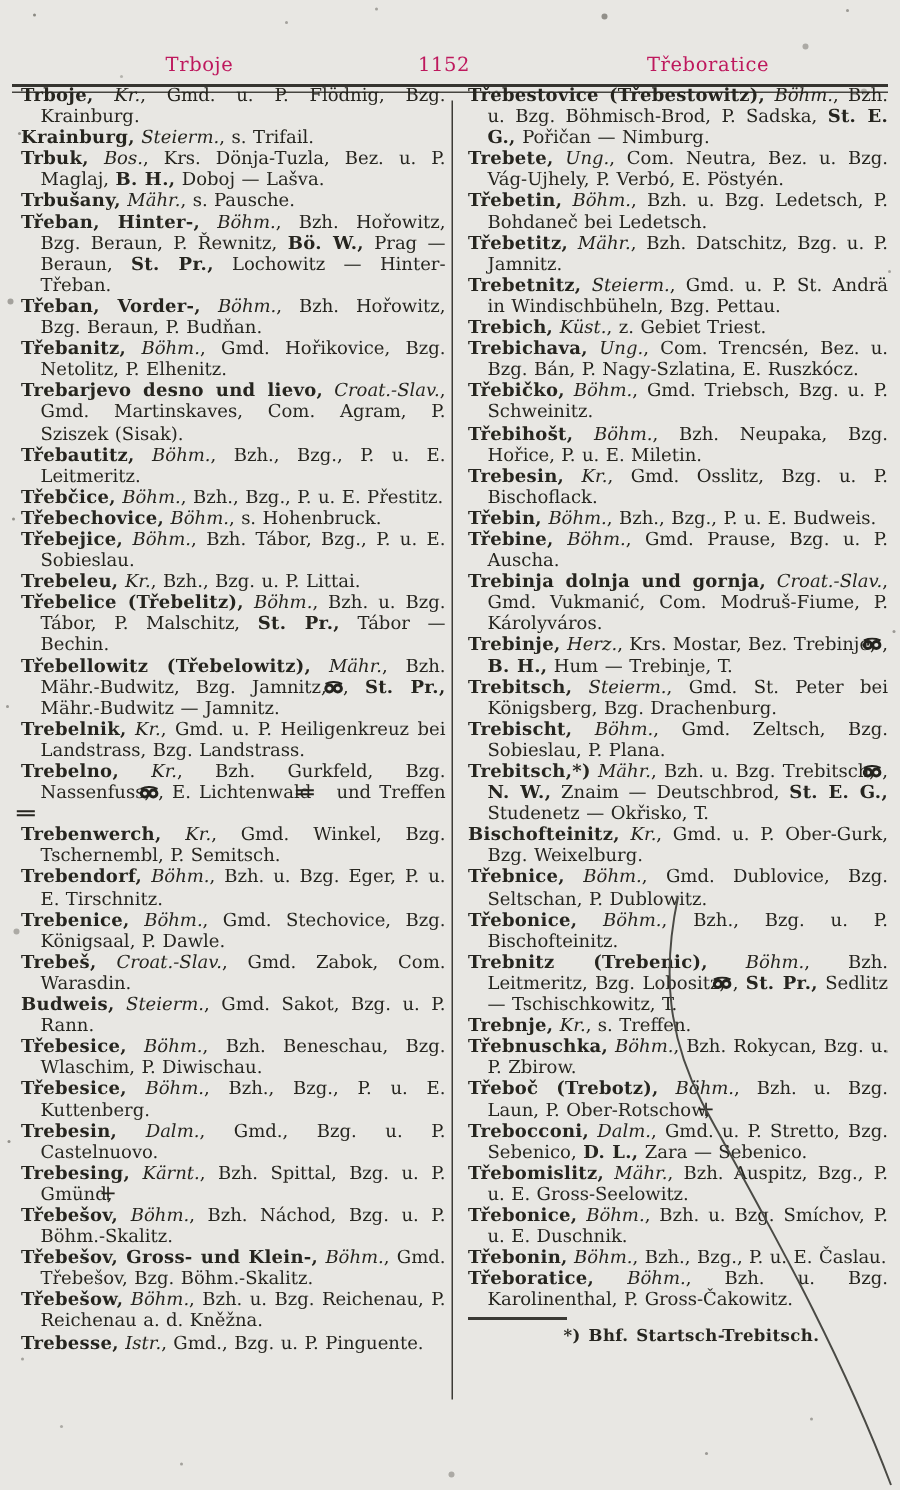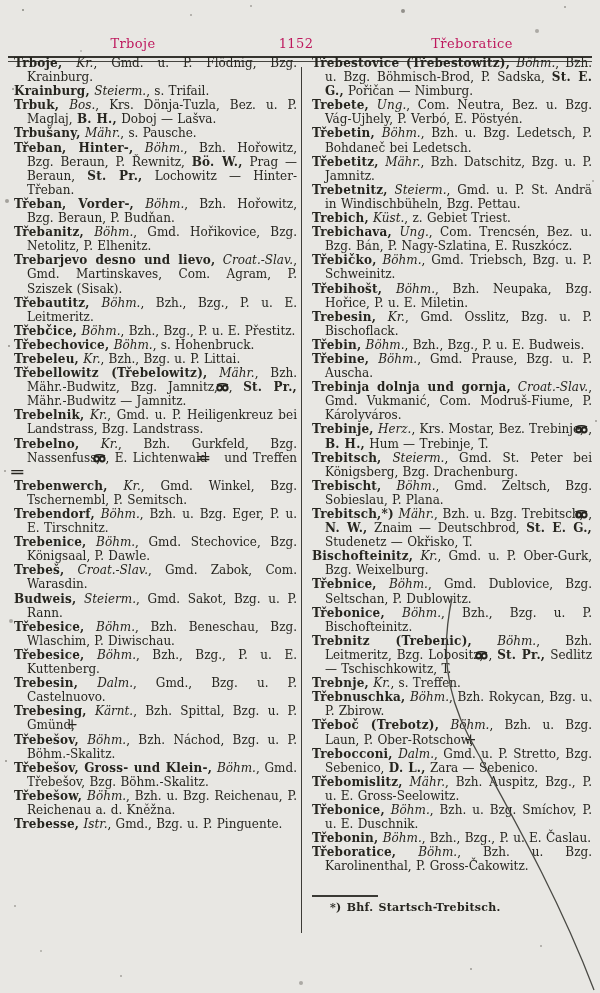--- a/index.html
+++ b/index.html
@@ -21,21 +21,21 @@
   .column{position:absolute;top:56px;font-size:12px;line-height:14.1px;}
   .col-0{left:14px;width:283px;}
   .col-1{left:312px;width:280px;}
   .entry{margin:0;text-align:justify;text-indent:-13px;padding-left:13px;word-spacing:.5px;}
   .b{font-weight:bold;letter-spacing:.2px;}
   .i{font-style:italic;}
   .icon{display:inline-block;}
   .icon.post_horn svg{vertical-align:-1px;}
   .icon.cross{font-size:14px;line-height:10px;}
   .icon.double_line{transform:scaleX(1.6);font-weight:bold;margin:0 3px;}
-  .footnote-block{margin-top:22px;}
+  .footnote-block{margin-top:5px;text-align:center;}
   .footnote-rule{width:66px;height:2px;background:#3a3934;margin:0 0 4px 0;}
   .footnote-text{font-size:11px;font-weight:bold;letter-spacing:.3px;padding-left:18px;word-spacing:1px;}
   .scratch{position:absolute;top:0;left:0;pointer-events:none;}
   
   .speckles{position:absolute;top:0;left:0;width:2px;height:2px;background:transparent;border-radius:50%;
     box-shadow:
       22px 9px 0 rgba(60,58,50,.55), 190px 14px 0 rgba(60,58,50,.4), 402px 10px 0 1px rgba(60,58,50,.5),
       564px 6px 0 rgba(60,58,50,.45), 536px 30px 0 1px rgba(60,58,50,.35), 12px 88px 0 rgba(60,58,50,.5),
       6px 200px 0 1px rgba(60,58,50,.4), 8px 345px 0 rgba(60,58,50,.5), 4px 470px 0 rgba(60,58,50,.45),
       10px 620px 0 1px rgba(60,58,50,.35), 5px 760px 0 rgba(60,58,50,.5), 14px 905px 0 rgba(60,58,50,.4),
@@ -63,21 +63,23 @@
     <p class="entry"><span class="b">Krainburg,</span><span> </span><span class="i">Steierm.</span><span>, s. Trifail.</span></p>
     <p class="entry"><span class="b">Trbuk,</span><span> </span><span class="i">Bos.</span><span>, Krs. Dönja-Tuzla, Bez. u. P. Maglaj, </span><span class="b">B. H.,</span><span> Doboj — Lašva.</span></p>
     <p class="entry"><span class="b">Trbušany,</span><span> </span><span class="i">Mähr.</span><span>, s. Pausche.</span></p>
     <p class="entry"><span class="b">Třeban, Hinter-,</span><span> </span><span class="i">Böhm.</span><span>, Bzh. Hořowitz, Bzg. Beraun, P. Řewnitz, </span><span class="b">Bö. W.,</span><span> Prag — Beraun, </span><span class="b">St. Pr.,</span><span> Lochowitz — Hinter-Třeban.</span></p>
     <p class="entry"><span class="b">Třeban, Vorder-,</span><span> </span><span class="i">Böhm.</span><span>, Bzh. Hořowitz, Bzg. Beraun, P. Budňan.</span></p>
     <p class="entry"><span class="b">Třebanitz,</span><span> </span><span class="i">Böhm.</span><span>, Gmd. Hořikovice, Bzg. Netolitz, P. Elhenitz.</span></p>
     <p class="entry"><span class="b">Trebarjevo desno und lievo,</span><span> </span><span class="i">Croat.-Slav.</span><span>, Gmd. Martinskaves, Com. Agram, P. Sziszek (Sisak).</span></p>
     <p class="entry"><span class="b">Třebautitz,</span><span> </span><span class="i">Böhm.</span><span>, Bzh., Bzg., P. u. E. Leitmeritz.</span></p>
     <p class="entry"><span class="b">Třebčice,</span><span> </span><span class="i">Böhm.</span><span>, Bzh., Bzg., P. u. E. Přestitz.</span></p>
     <p class="entry"><span class="b">Třebechovice,</span><span> </span><span class="i">Böhm.</span><span>, s. Hohenbruck.</span></p>
+    <p class="entry"><span class="b">Třebejice,</span><span> </span><span class="i">Böhm.</span><span>, Bzh. Tábor, Bzg., P. u. E. Sobieslau.</span></p>
     <p class="entry"><span class="b">Trebeleu,</span><span> </span><span class="i">Kr.</span><span>, Bzh., Bzg. u. P. Littai.</span></p>
+    <p class="entry"><span class="b">Třebelice (Třebelitz),</span><span> </span><span class="i">Böhm.</span><span>, Bzh. u. Bzg. Tábor, P. Malschitz, </span><span class="b">St. Pr.,</span><span> Tábor — Bechin.</span></p>
     <p class="entry"><span class="b">Třebellowitz (Třebelowitz),</span><span> </span><span class="i">Mähr.</span><span>, Bzh. Mähr.-Budwitz, Bzg. Jamnitz, </span><span class="icon post_horn"><svg width="13" height="9" viewBox="0 0 13 9">
           <g fill="none" stroke="#24231e" stroke-width="2">
             <circle cx="3.6" cy="5" r="2.4"></circle>
             <circle cx="9.2" cy="5" r="2.4"></circle>
           </g>
           <path d="M1 2 Q6.4 -0.6 12 2" fill="none" stroke="#24231e" stroke-width="1.4"></path>
         </svg></span><span>, </span><span class="b">St. Pr.,</span><span> Mähr.-Budwitz — Jamnitz.</span></p>
     <p class="entry"><span class="b">Trebelnik,</span><span> </span><span class="i">Kr.</span><span>, Gmd. u. P. Heiligenkreuz bei Landstrass, Bzg. Landstrass.</span></p>
     <p class="entry"><span class="b">Trebelno,</span><span> </span><span class="i">Kr.</span><span>, Bzh. Gurkfeld, Bzg. Nassenfuss, </span><span class="icon post_horn"><svg width="13" height="9" viewBox="0 0 13 9">
           <g fill="none" stroke="#24231e" stroke-width="2">

